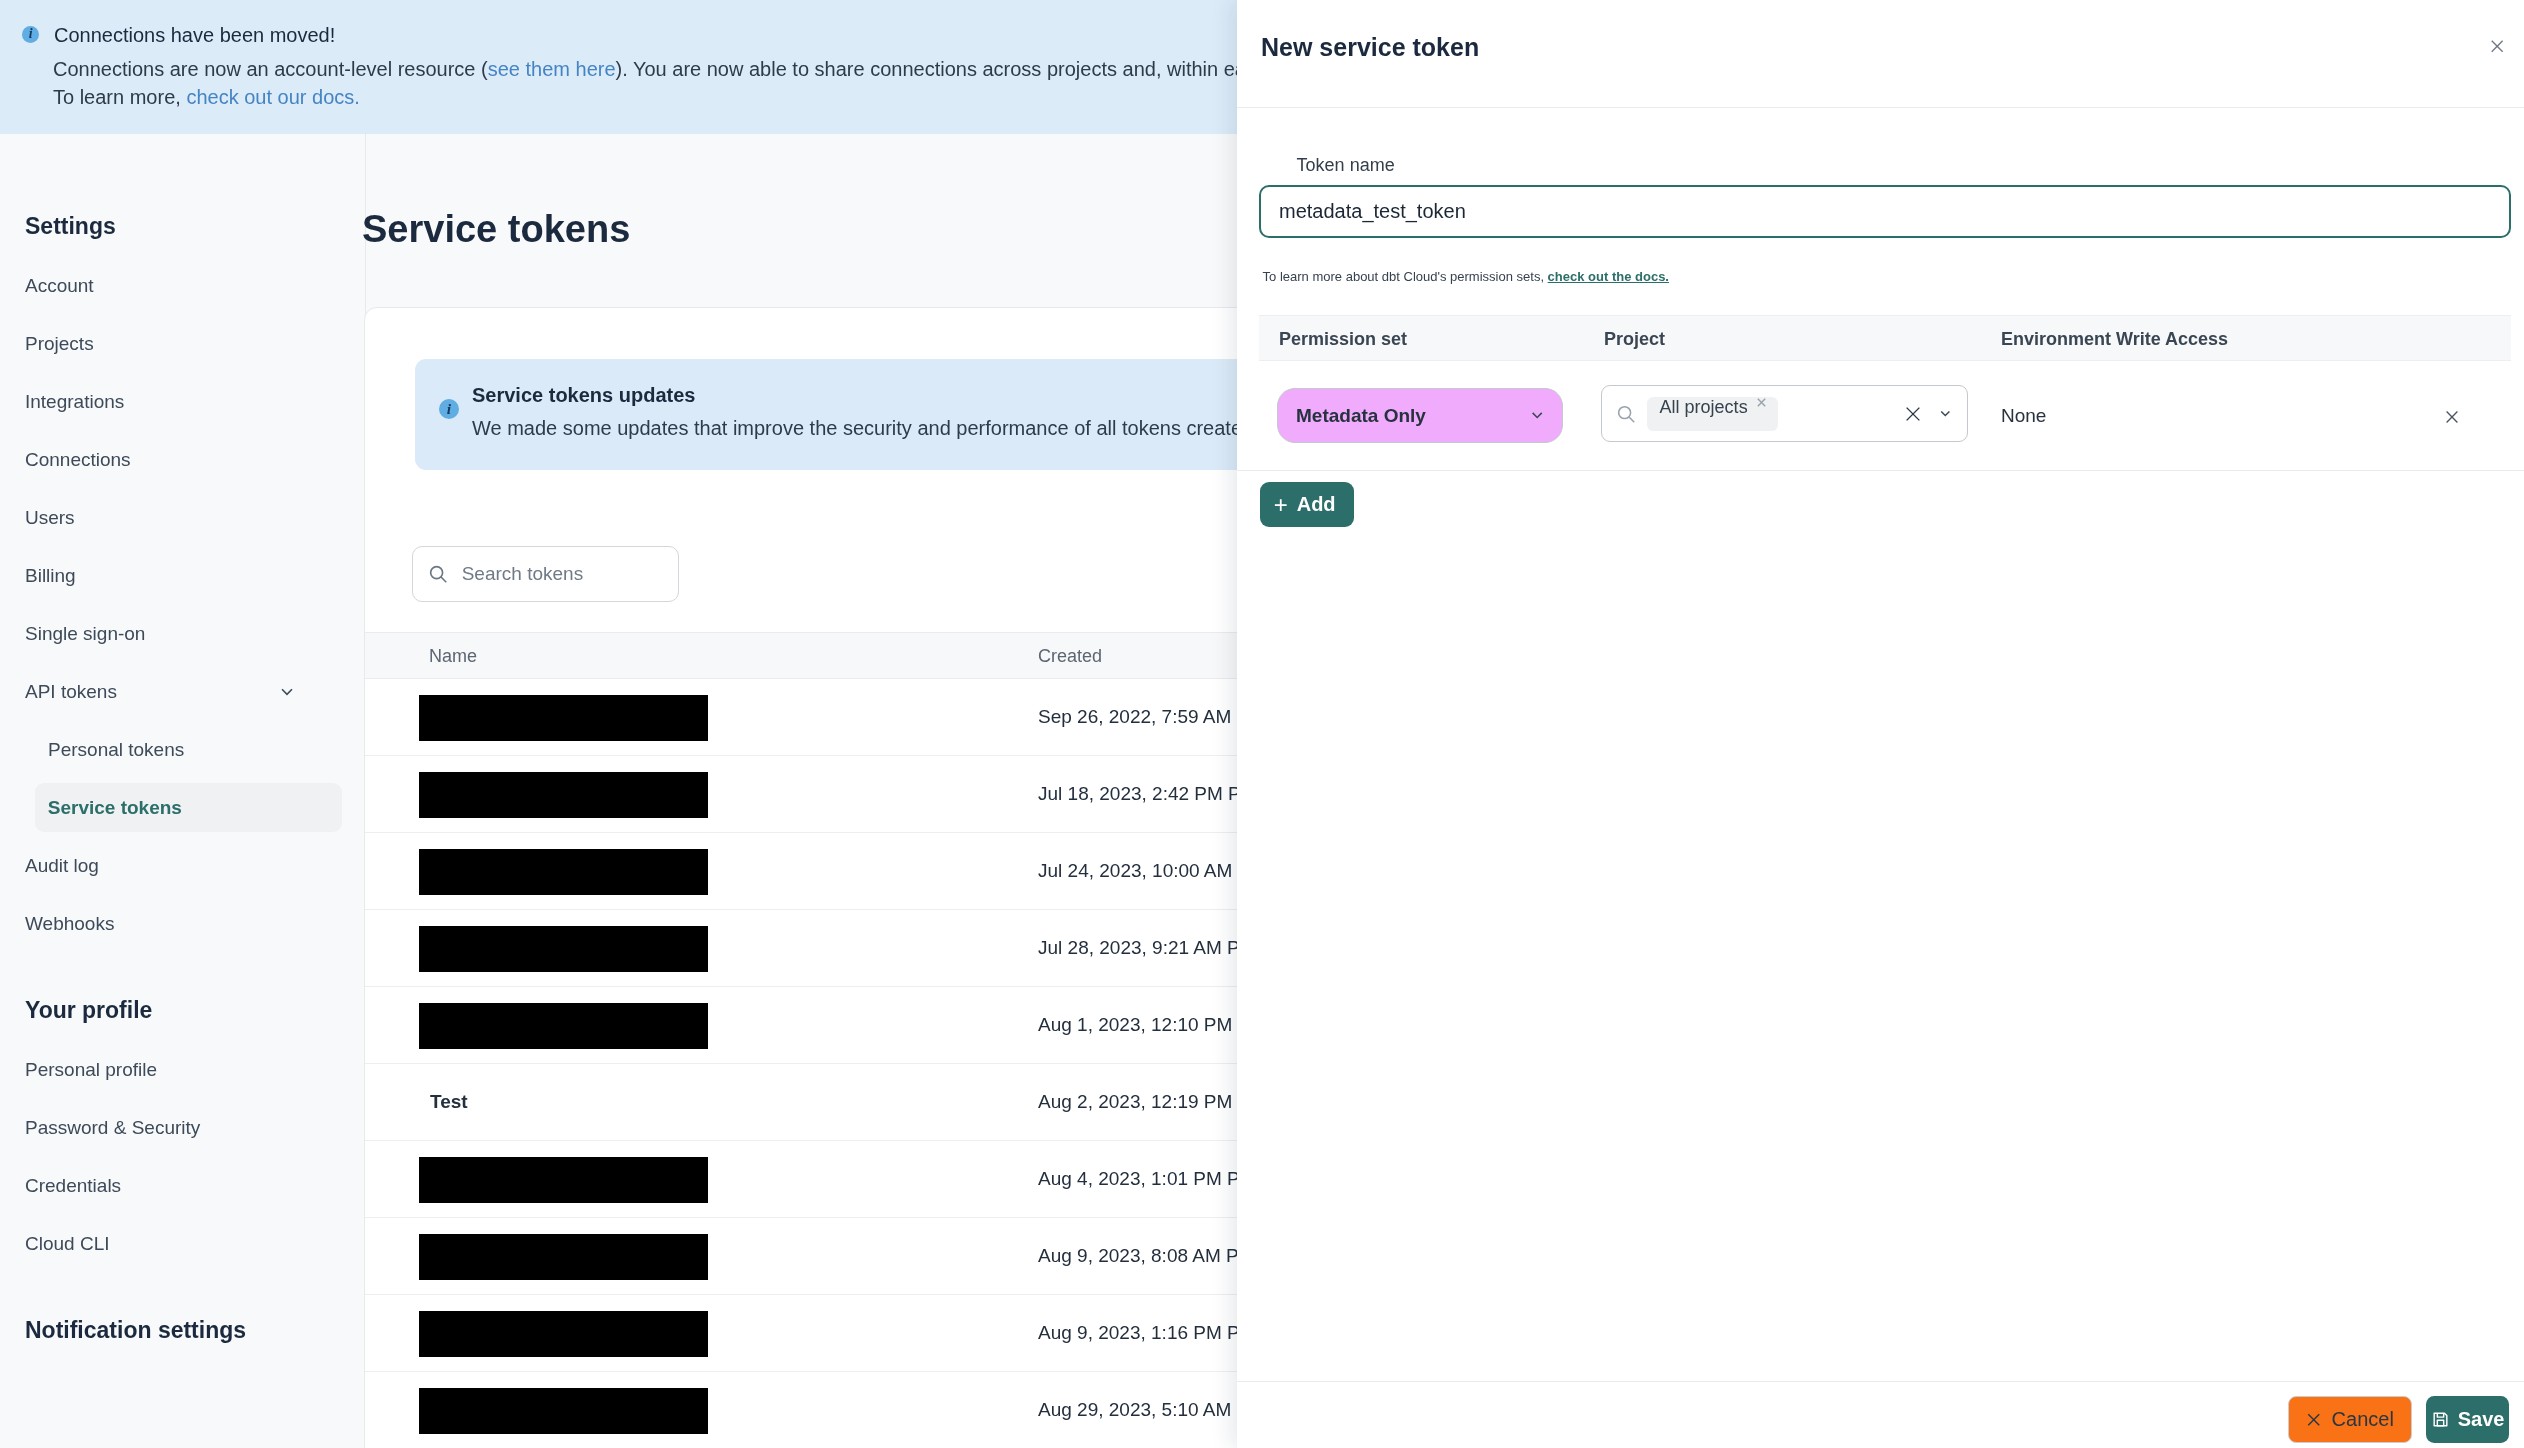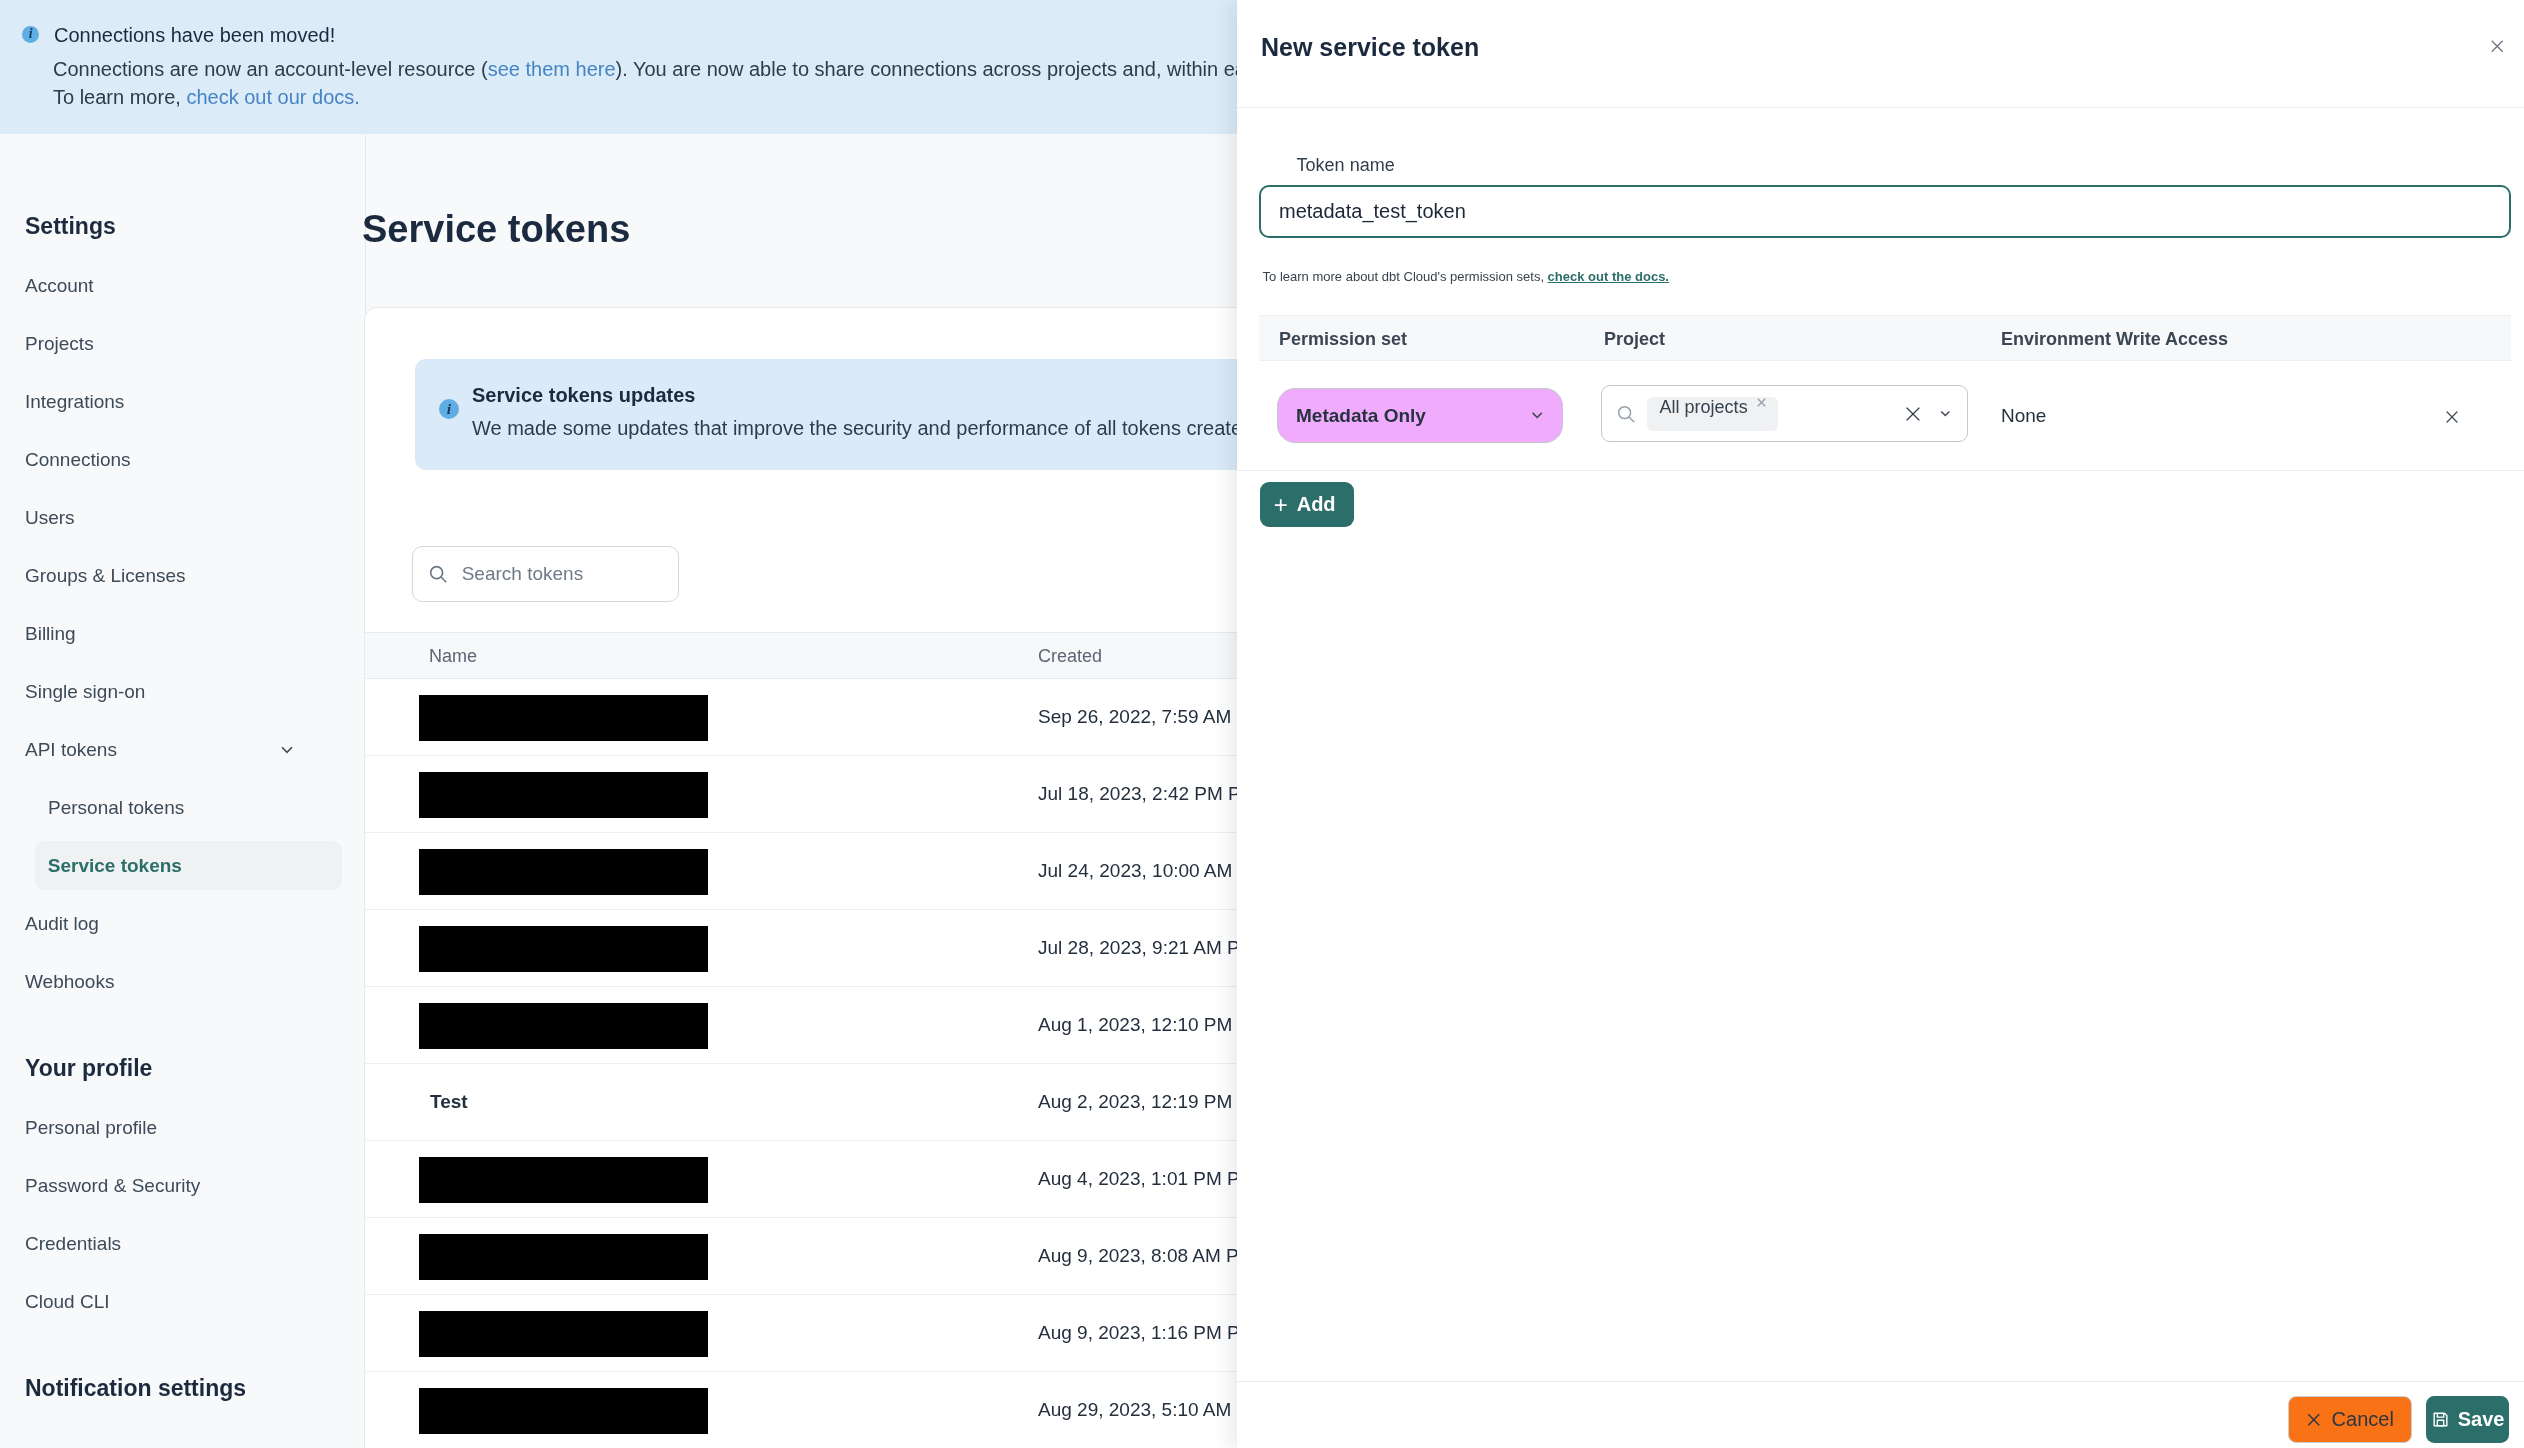--- a/index.html
+++ b/index.html
@@ -138,23 +138,20 @@
       <div class="sb-item">
         <span>Integrations</span>
       </div>
       <div class="sb-item">
         <span>Connections</span>
       </div>
       <div class="sb-item">
         <span>Users</span>
       </div>
       <div class="sb-item">
-        <span>Groups &amp; Licenses</span>
-      </div>
-      <div class="sb-item">
         <span>Billing</span>
       </div>
       <div class="sb-item">
         <span>Single sign-on</span>
       </div>
       <div class="sb-item">
         <span>API tokens</span>
         <span class="chev">
           <svg width="18" height="18" viewBox="0 0 20 20" fill="none" stroke="#3d4a59" stroke-width="1.8">
             <path d="M4.5 7 L10 12.5 L15.5 7"></path>

